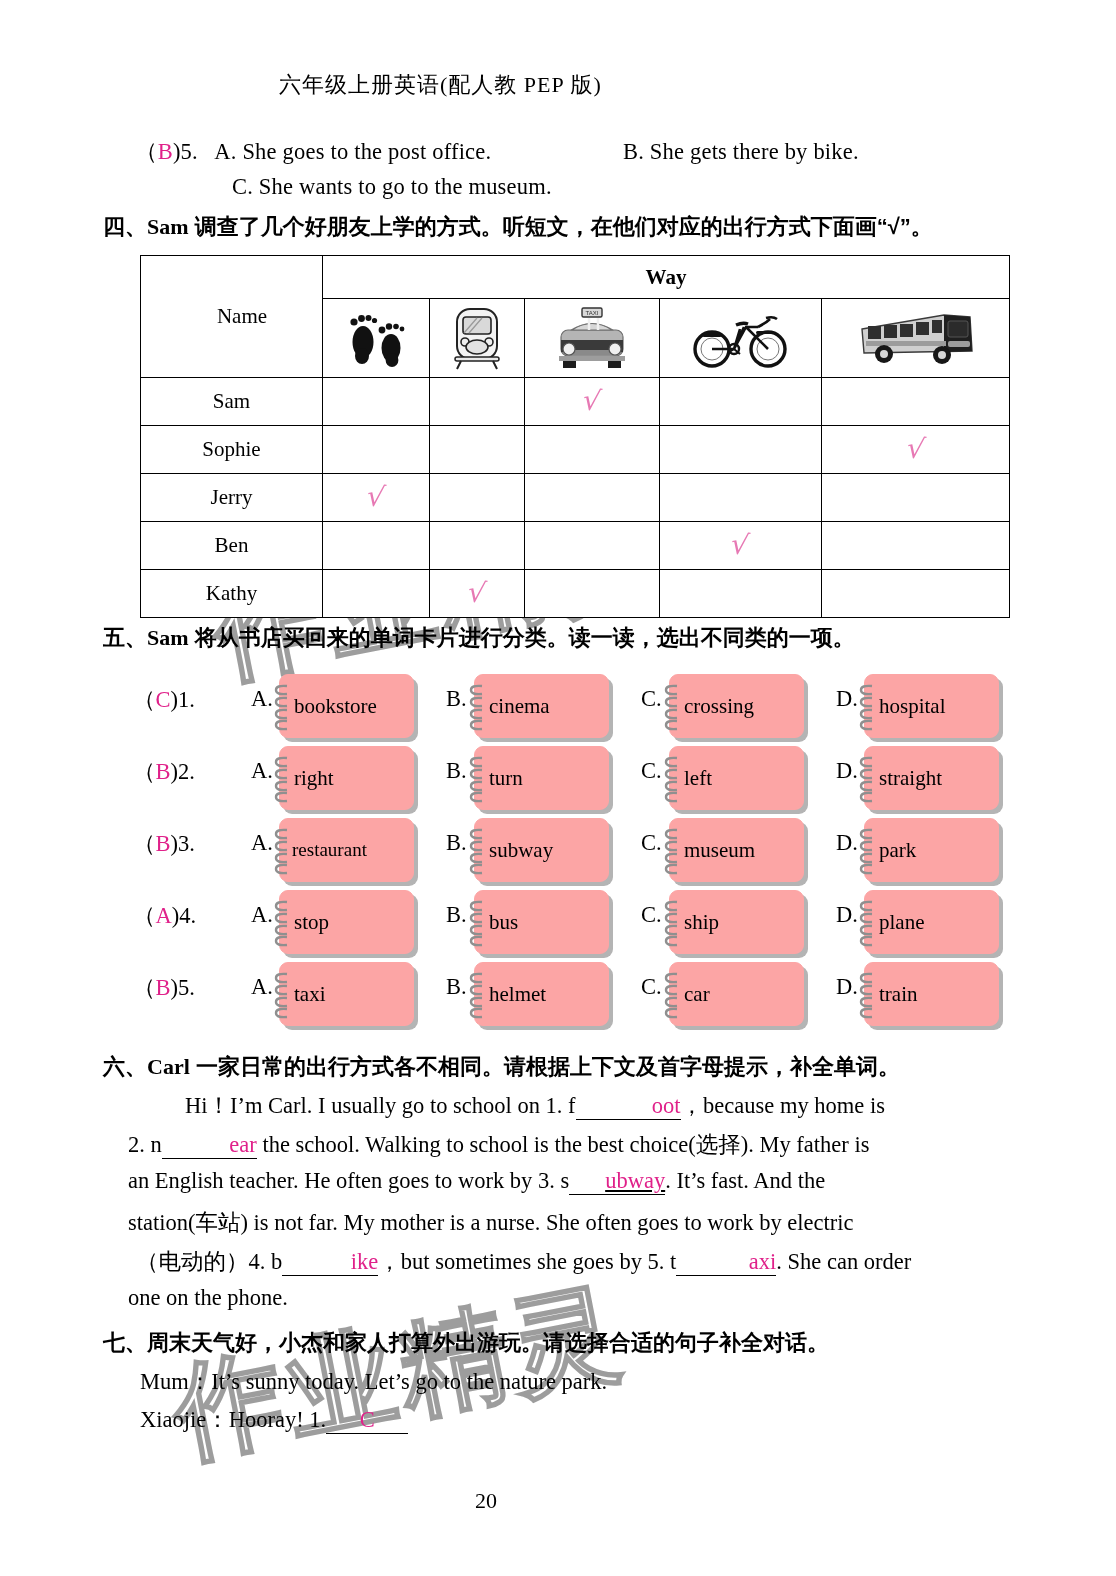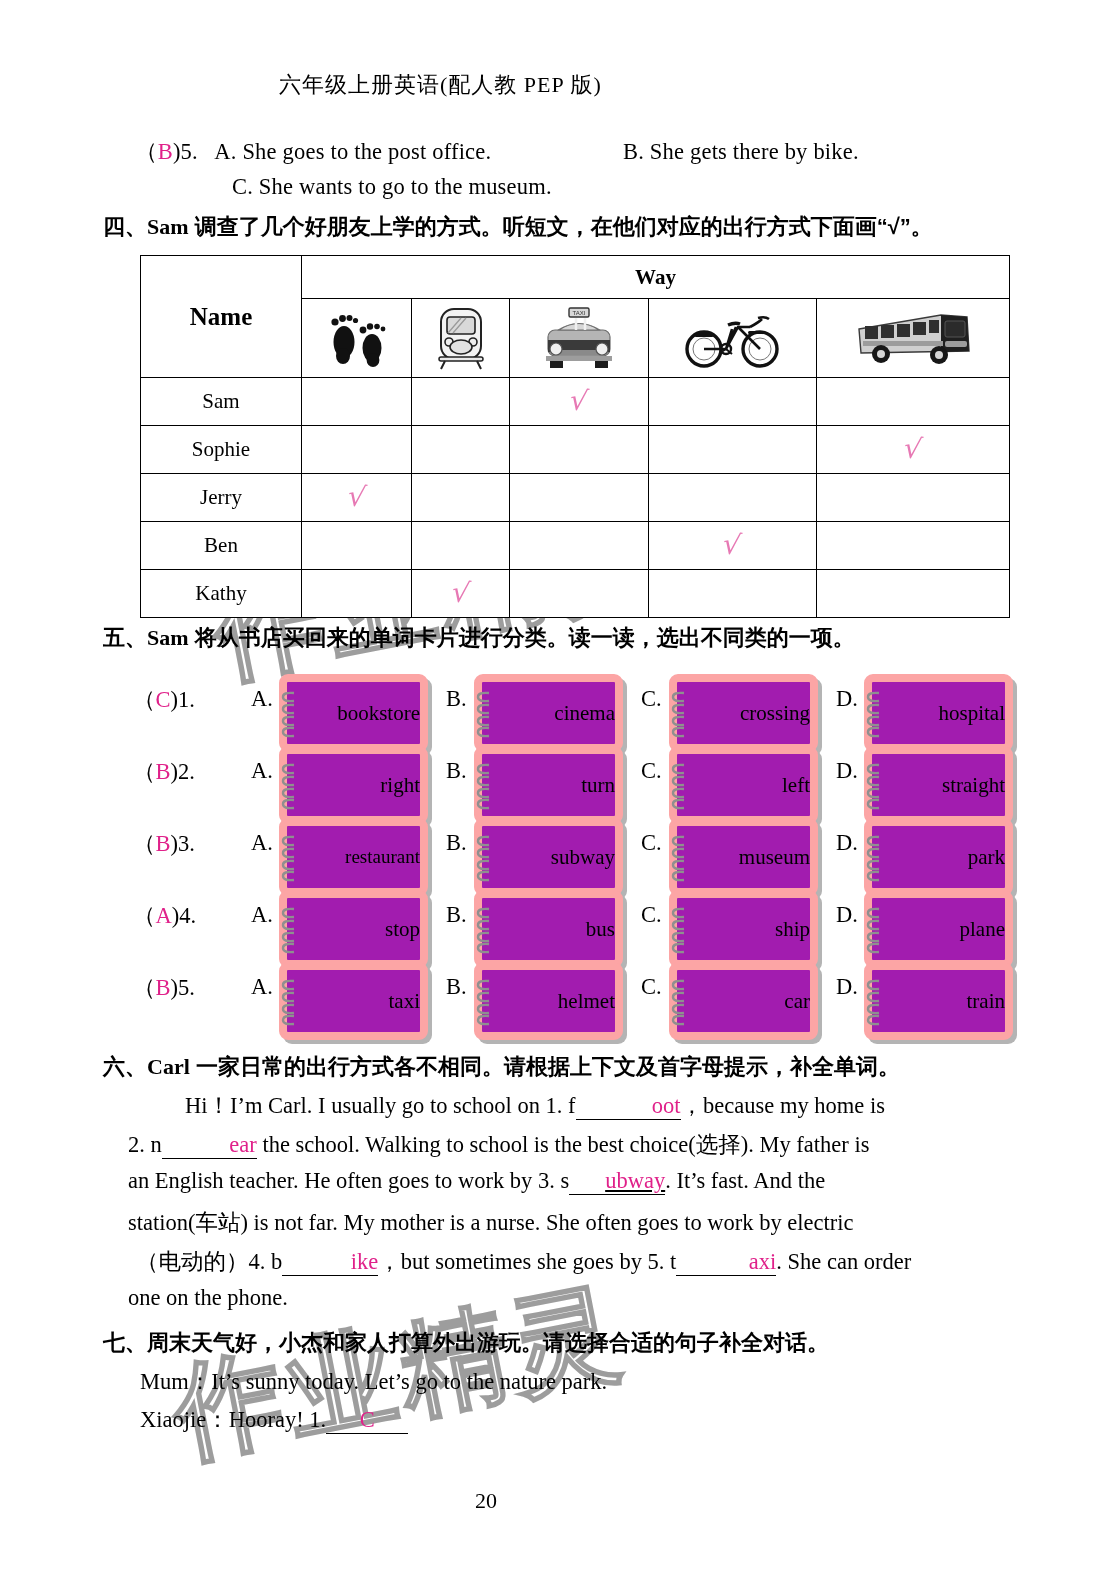--- a/index.html
+++ b/index.html
@@ -58,21 +58,21 @@
   }
   table.way td,table.way th{
     border:1px solid #000;
     text-align:center;
     vertical-align:middle;
     font-size:21px;
     font-family:"Liberation Serif", serif;
     font-weight:400;
     padding:0;
   }
-  table.way th.name-h{font-weight:700;font-size:25px;width:160px;}
+  table.way th.name-h{font-weight:400;font-size:21px;width:160px;padding-left:21px;}
   table.way th.way-h{font-weight:700;font-size:21px;height:42px;}
   td.icon-cell{height:78px;}
   tr.body-row td{height:47px;}
   .chk{
     color:#E779B4;
     font-size:28px;
     font-family:"DejaVu Sans", sans-serif;
     line-height:1;
     display:inline-block;
     transform:rotate(8deg);
@@ -88,25 +88,25 @@
     font-size:22.5px;white-space:nowrap;
   }
   .opt{position:absolute;top:0;height:72px;}
   .opt .letter{
     position:absolute;left:0;top:14px;
     font-size:22.5px;
   }
   .card{
     position:absolute;left:28px;top:2px;
     width:133px;height:62px;
-    border:8px solid #fca5a5;
+    border:1px solid #fca5a5;
     border-radius:9px;
-    background:#a21caf;
+    background:#fca5a5;
     box-shadow:4px 4px 0 0 #b4b4b4;
-    display:flex;align-items:center;justify-content:flex-end;
+    display:flex;align-items:center;justify-content:flex-start;
   }
   .card .wordtxt{
     font-size:21px;
     font-family:"Liberation Serif", serif;
     padding-left:14px;
     white-space:nowrap;
   }
   .rings{position:absolute;left:-7px;top:6px;width:18px;height:50px;}
 
   

